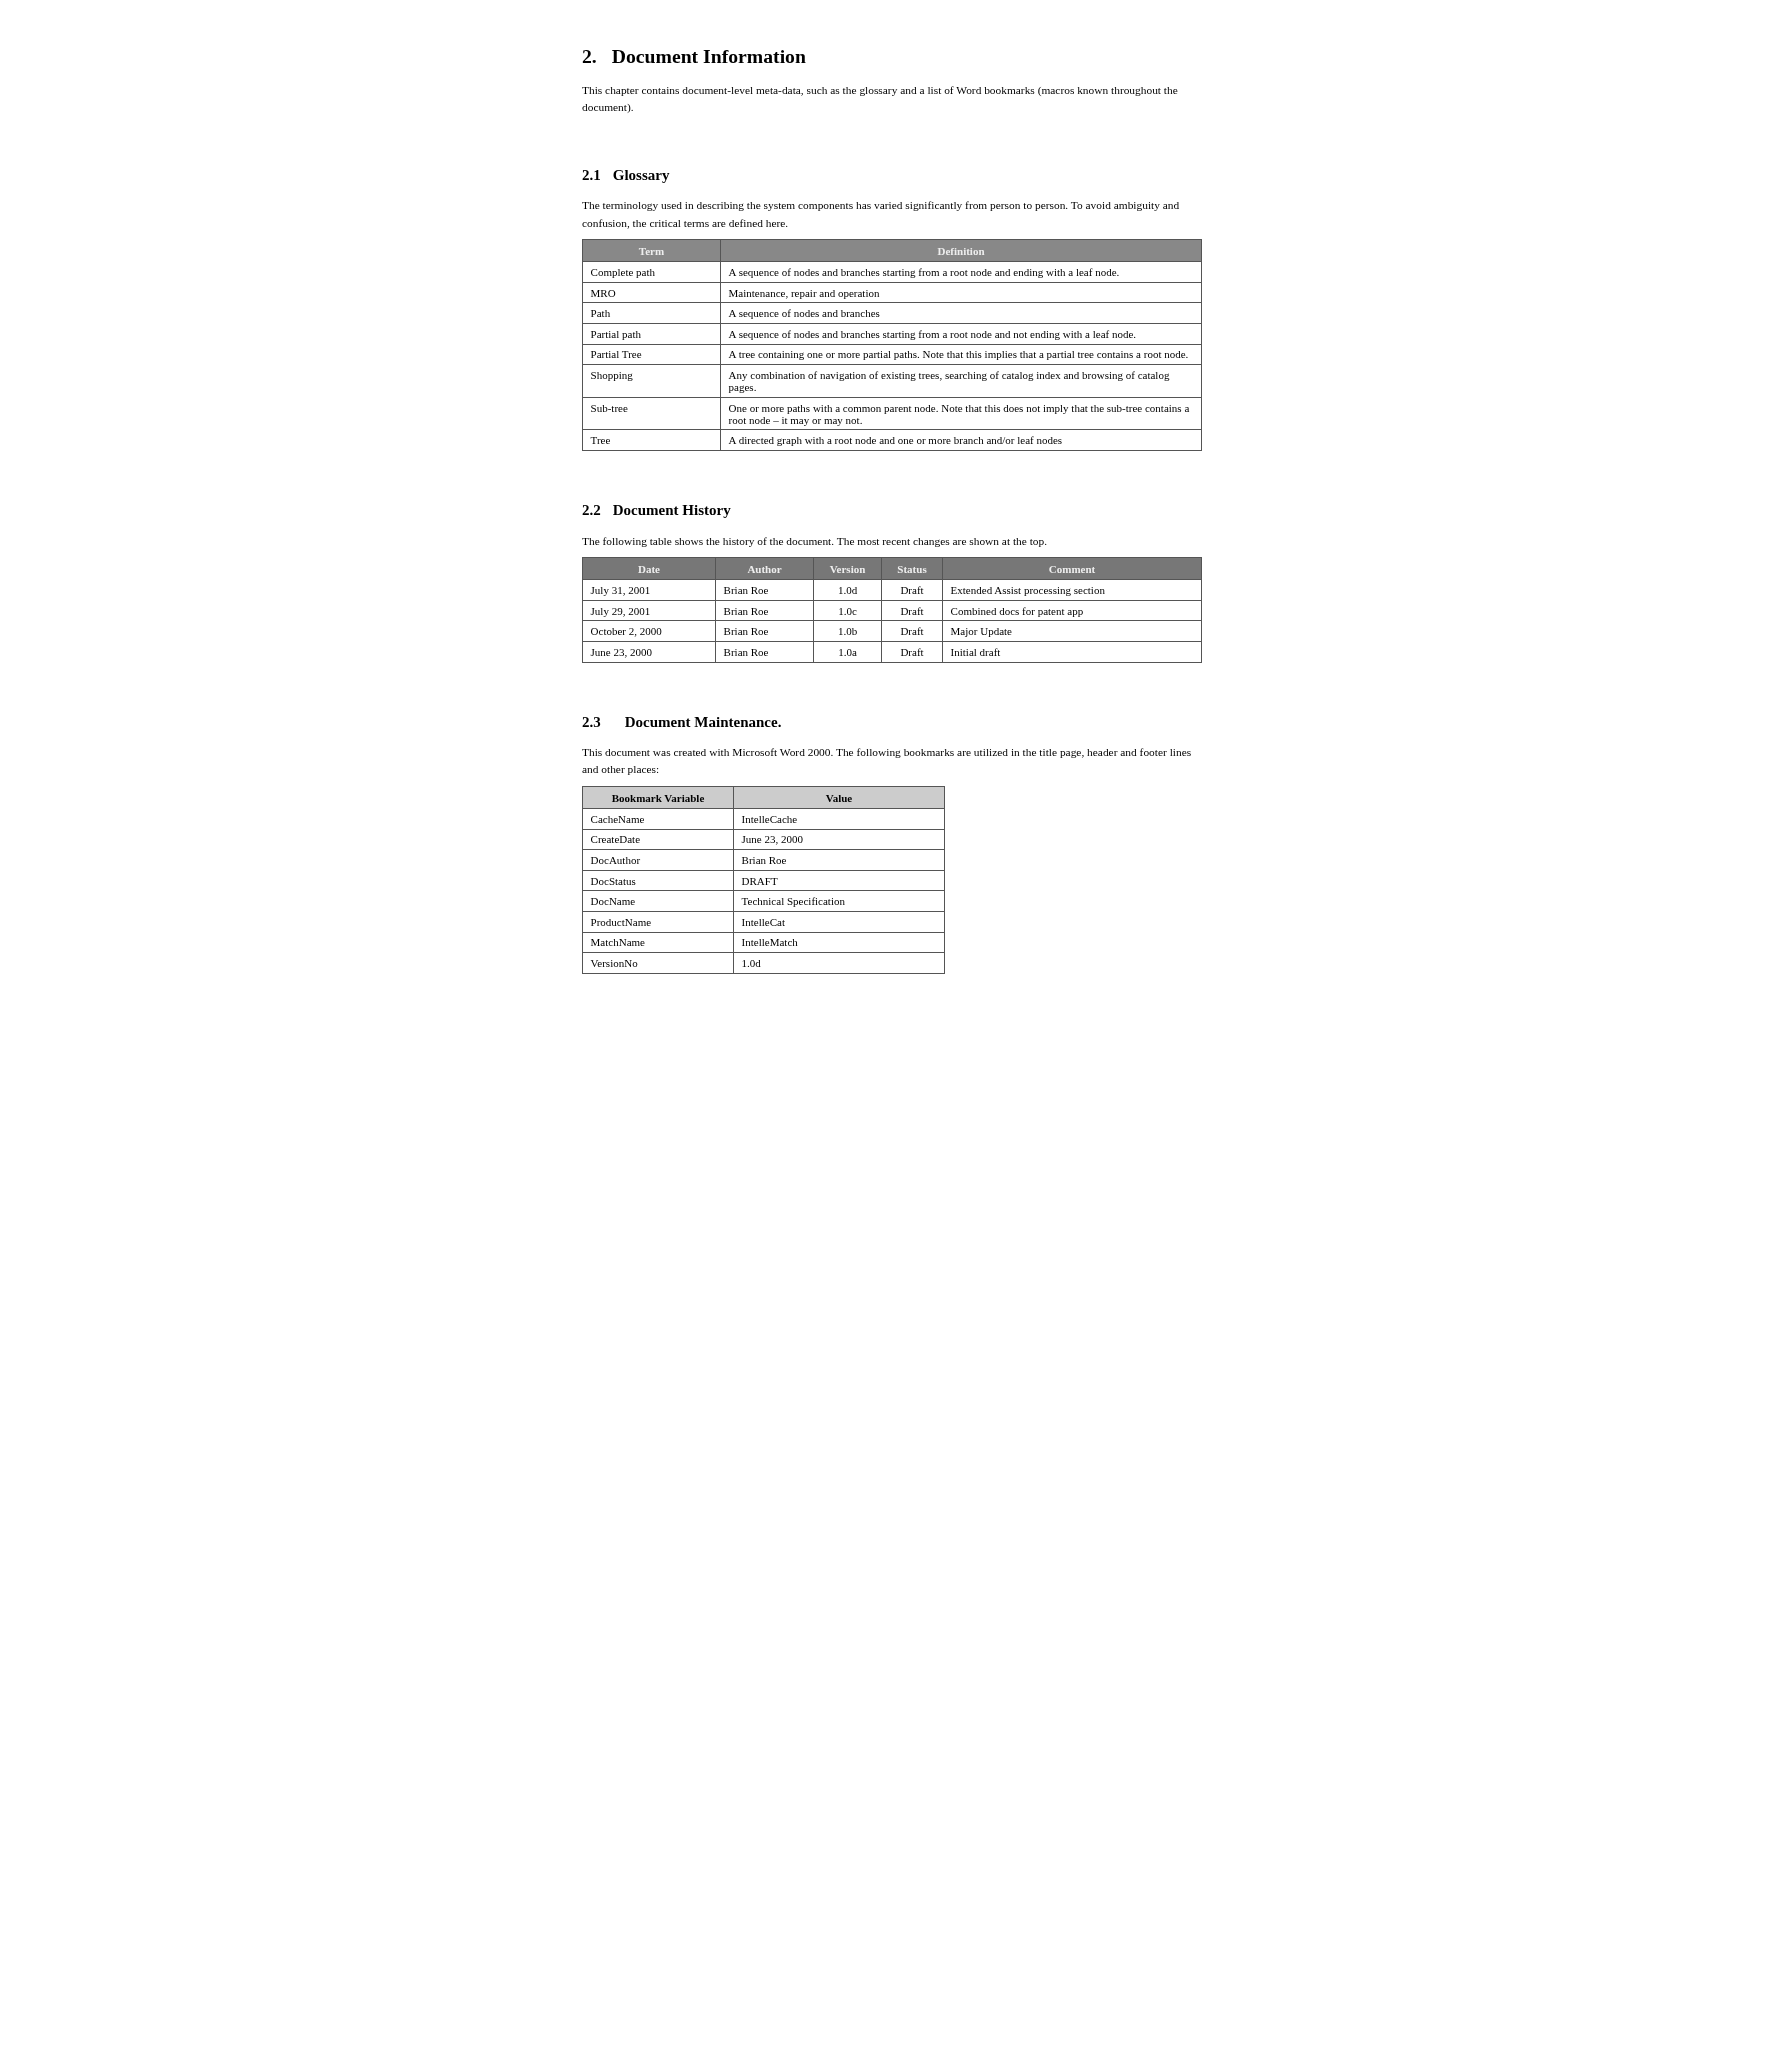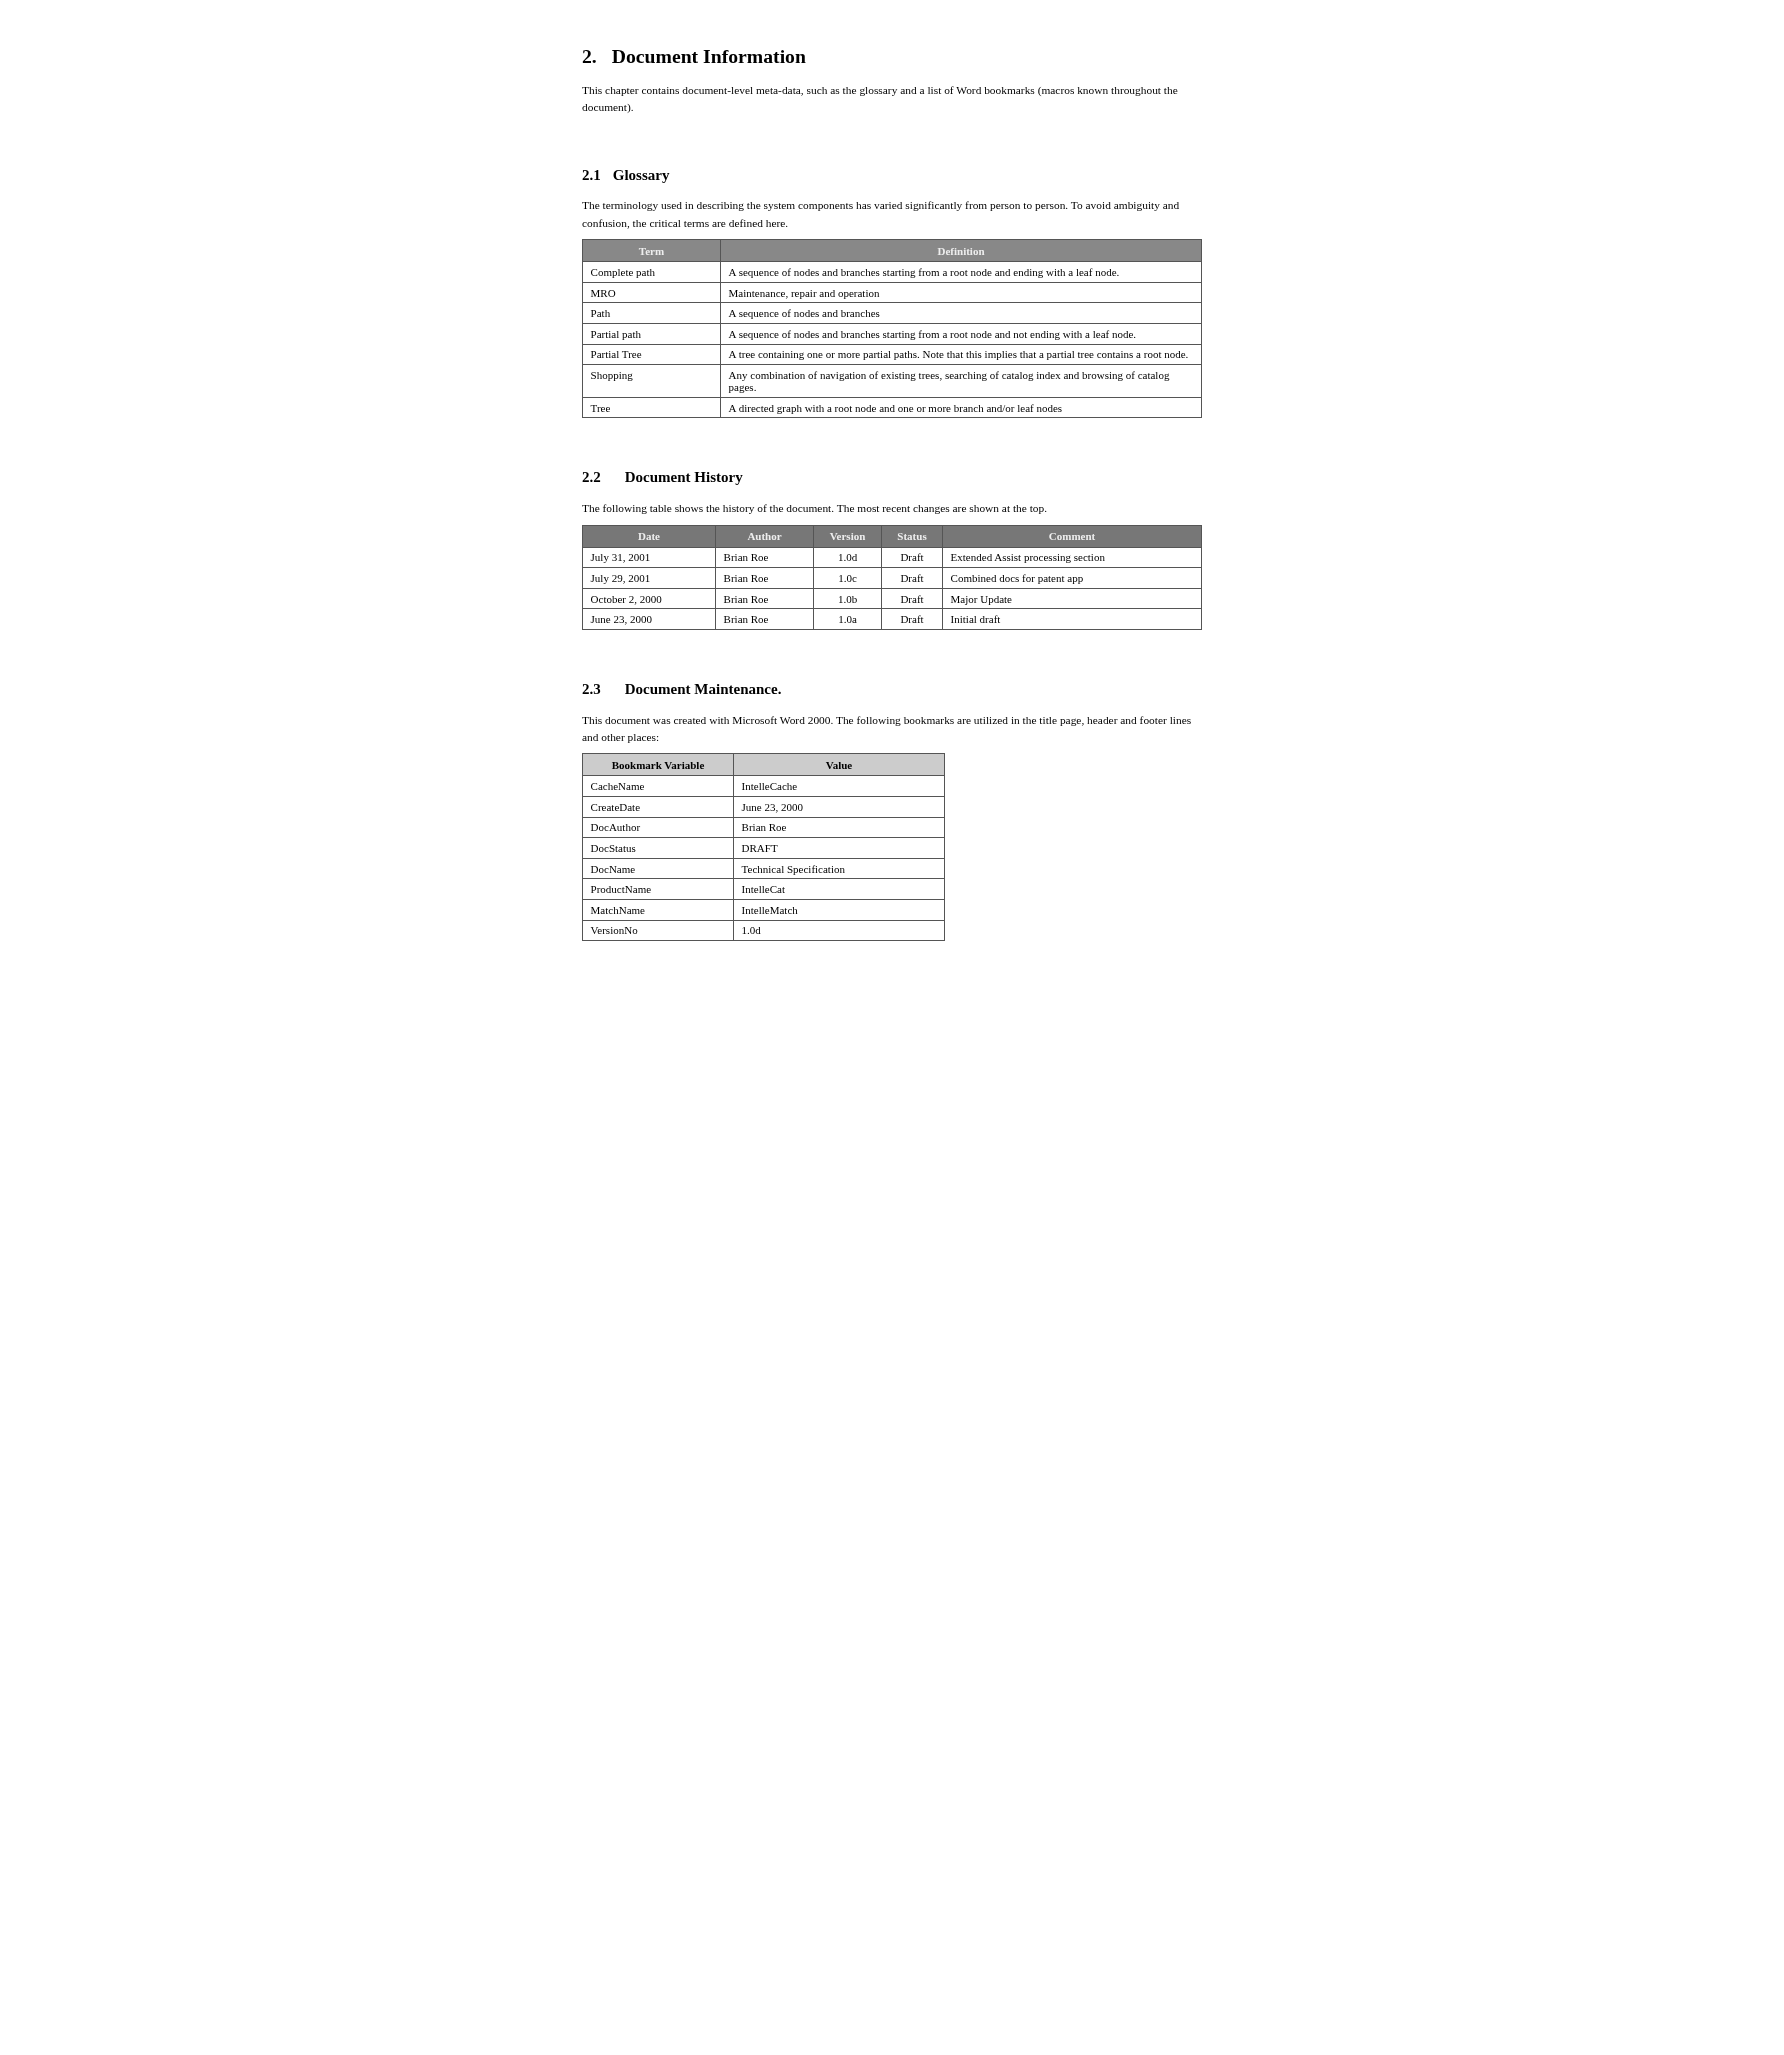--- a/index.html
+++ b/index.html
@@ -149,27 +149,31 @@
       </tr>
       <tr>
         <td>Partial Tree</td>
         <td>A tree containing one or more partial paths.  Note that this implies that a partial tree contains a root node.</td>
       </tr>
       <tr>
         <td>Shopping</td>
         <td>Any combination of navigation of existing trees, searching of catalog index and browsing of catalog pages.</td>
       </tr>
       <tr>
+        <td>Sub-tree</td>
+        <td>One or more paths with a common parent node.  Note that this does not imply that the sub-tree contains a root node – it may or may not.</td>
+      </tr>
+      <tr>
         <td>Tree</td>
         <td>A directed graph with a root node and one or more branch and/or leaf nodes</td>
       </tr>
     </tbody>
 </table>
 
-<div style="display:flex; gap:24px; align-items:baseline; margin-top:24px; margin-bottom:6px;">
+<div style="display:flex; gap:12px; align-items:baseline; margin-top:24px; margin-bottom:6px;">
   <span class="subsection-title">2.2</span>
   <span class="subsection-title">Document History</span>
 </div>
 
 <p class="body-text">The following table shows the history of the document.  The most recent changes are shown at the top.</p>
 
 <table class="history-table">
   <thead>
     <tr id="history-header-row">
     <th>Date</th>

